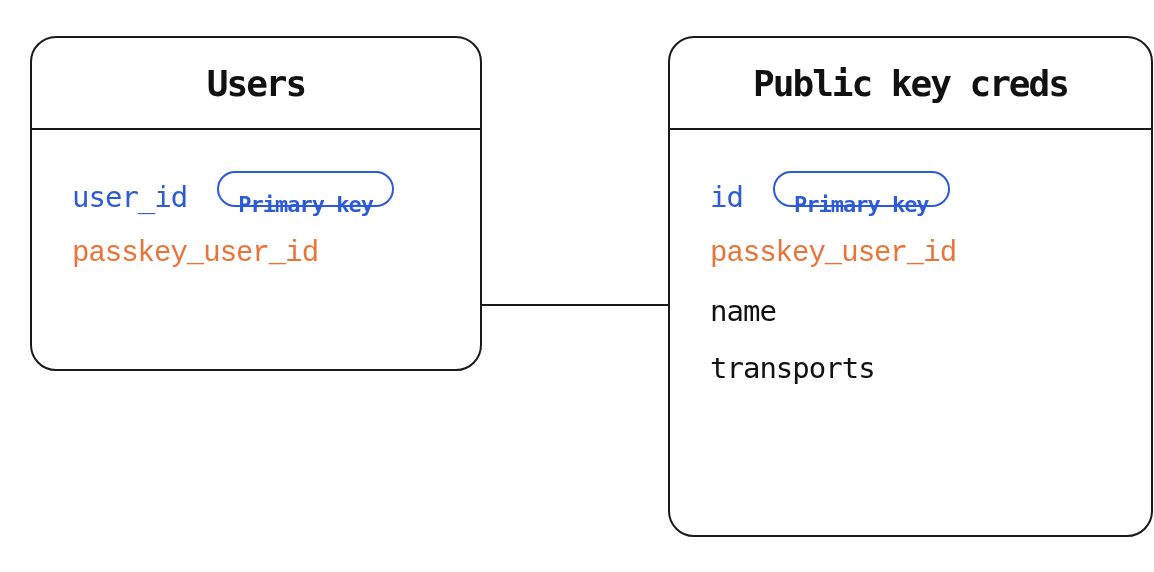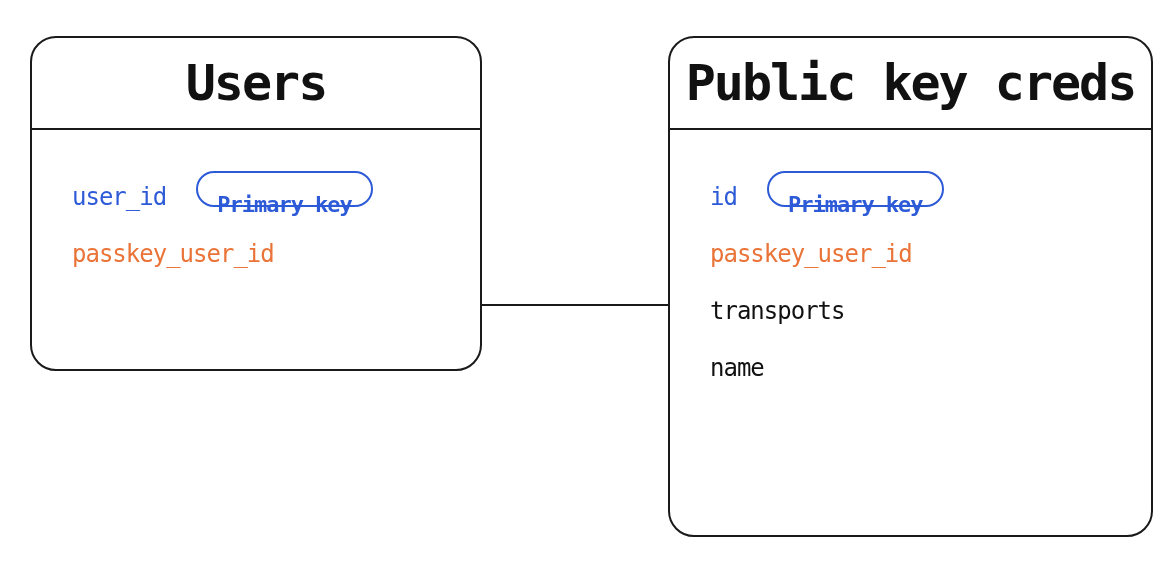--- a/index.html
+++ b/index.html
@@ -35,41 +35,41 @@
     height: 501px;
   }
   .table-header {
     height: 90px;
     border-bottom: 2px solid var(--c-line, #1a1a1a);
     display: flex;
     align-items: center;
     justify-content: center;
   }
   .table-title {
-    font-size: 50px;
+    font-size: 36px;
     font-weight: bold;
     letter-spacing: -2px;
     white-space: nowrap;
   }
   .table-body {
     padding: 30px 16px 0 40px;
   }
   .field-row {
     height: 57px;
     display: flex;
     align-items: center;
   }
   .field-name {
-    font-size: 24px;
+    font-size: 29px;
     letter-spacing: -1px;
     white-space: nowrap;
     margin-top: 16px;
   }
   .field-name[data-color="blue"]   { color: var(--c-blue, #2d5bd7); }
-  .field-name[data-color="orange"] { color: var(--c-orange, #ea7338); }
+  .field-name[data-color="orange"] { color: var(--c-orange, #ea7338); font-family: Liberation Mono, monospace; }
   .badge {
     margin-left: 30px;
     height: 34px;
     line-height: 31px;
     padding: 16px 19px;
     border: 2px solid var(--c-blue, #2d5bd7);
     border-radius: 18px;
     color: var(--c-blue, #2d5bd7);
     font-size: 22px;
     font-weight: bold;
@@ -115,21 +115,21 @@
   <div class="table-body">
     <div class="field-row">
       <span class="field-name" data-color="blue">id</span>
       <span class="badge">Primary key</span>
     </div>
     <div class="field-row">
       <span class="field-name" data-color="orange">passkey_user_id</span>
 
     </div>
     <div class="field-row">
-      <span class="field-name">transports</span>
+      <span class="field-name">name</span>
 
     </div>
     <div class="field-row">
-      <span class="field-name">name</span>
+      <span class="field-name">transports</span>
 
     </div>
   </div>
 </div>
 
 </body></html>

